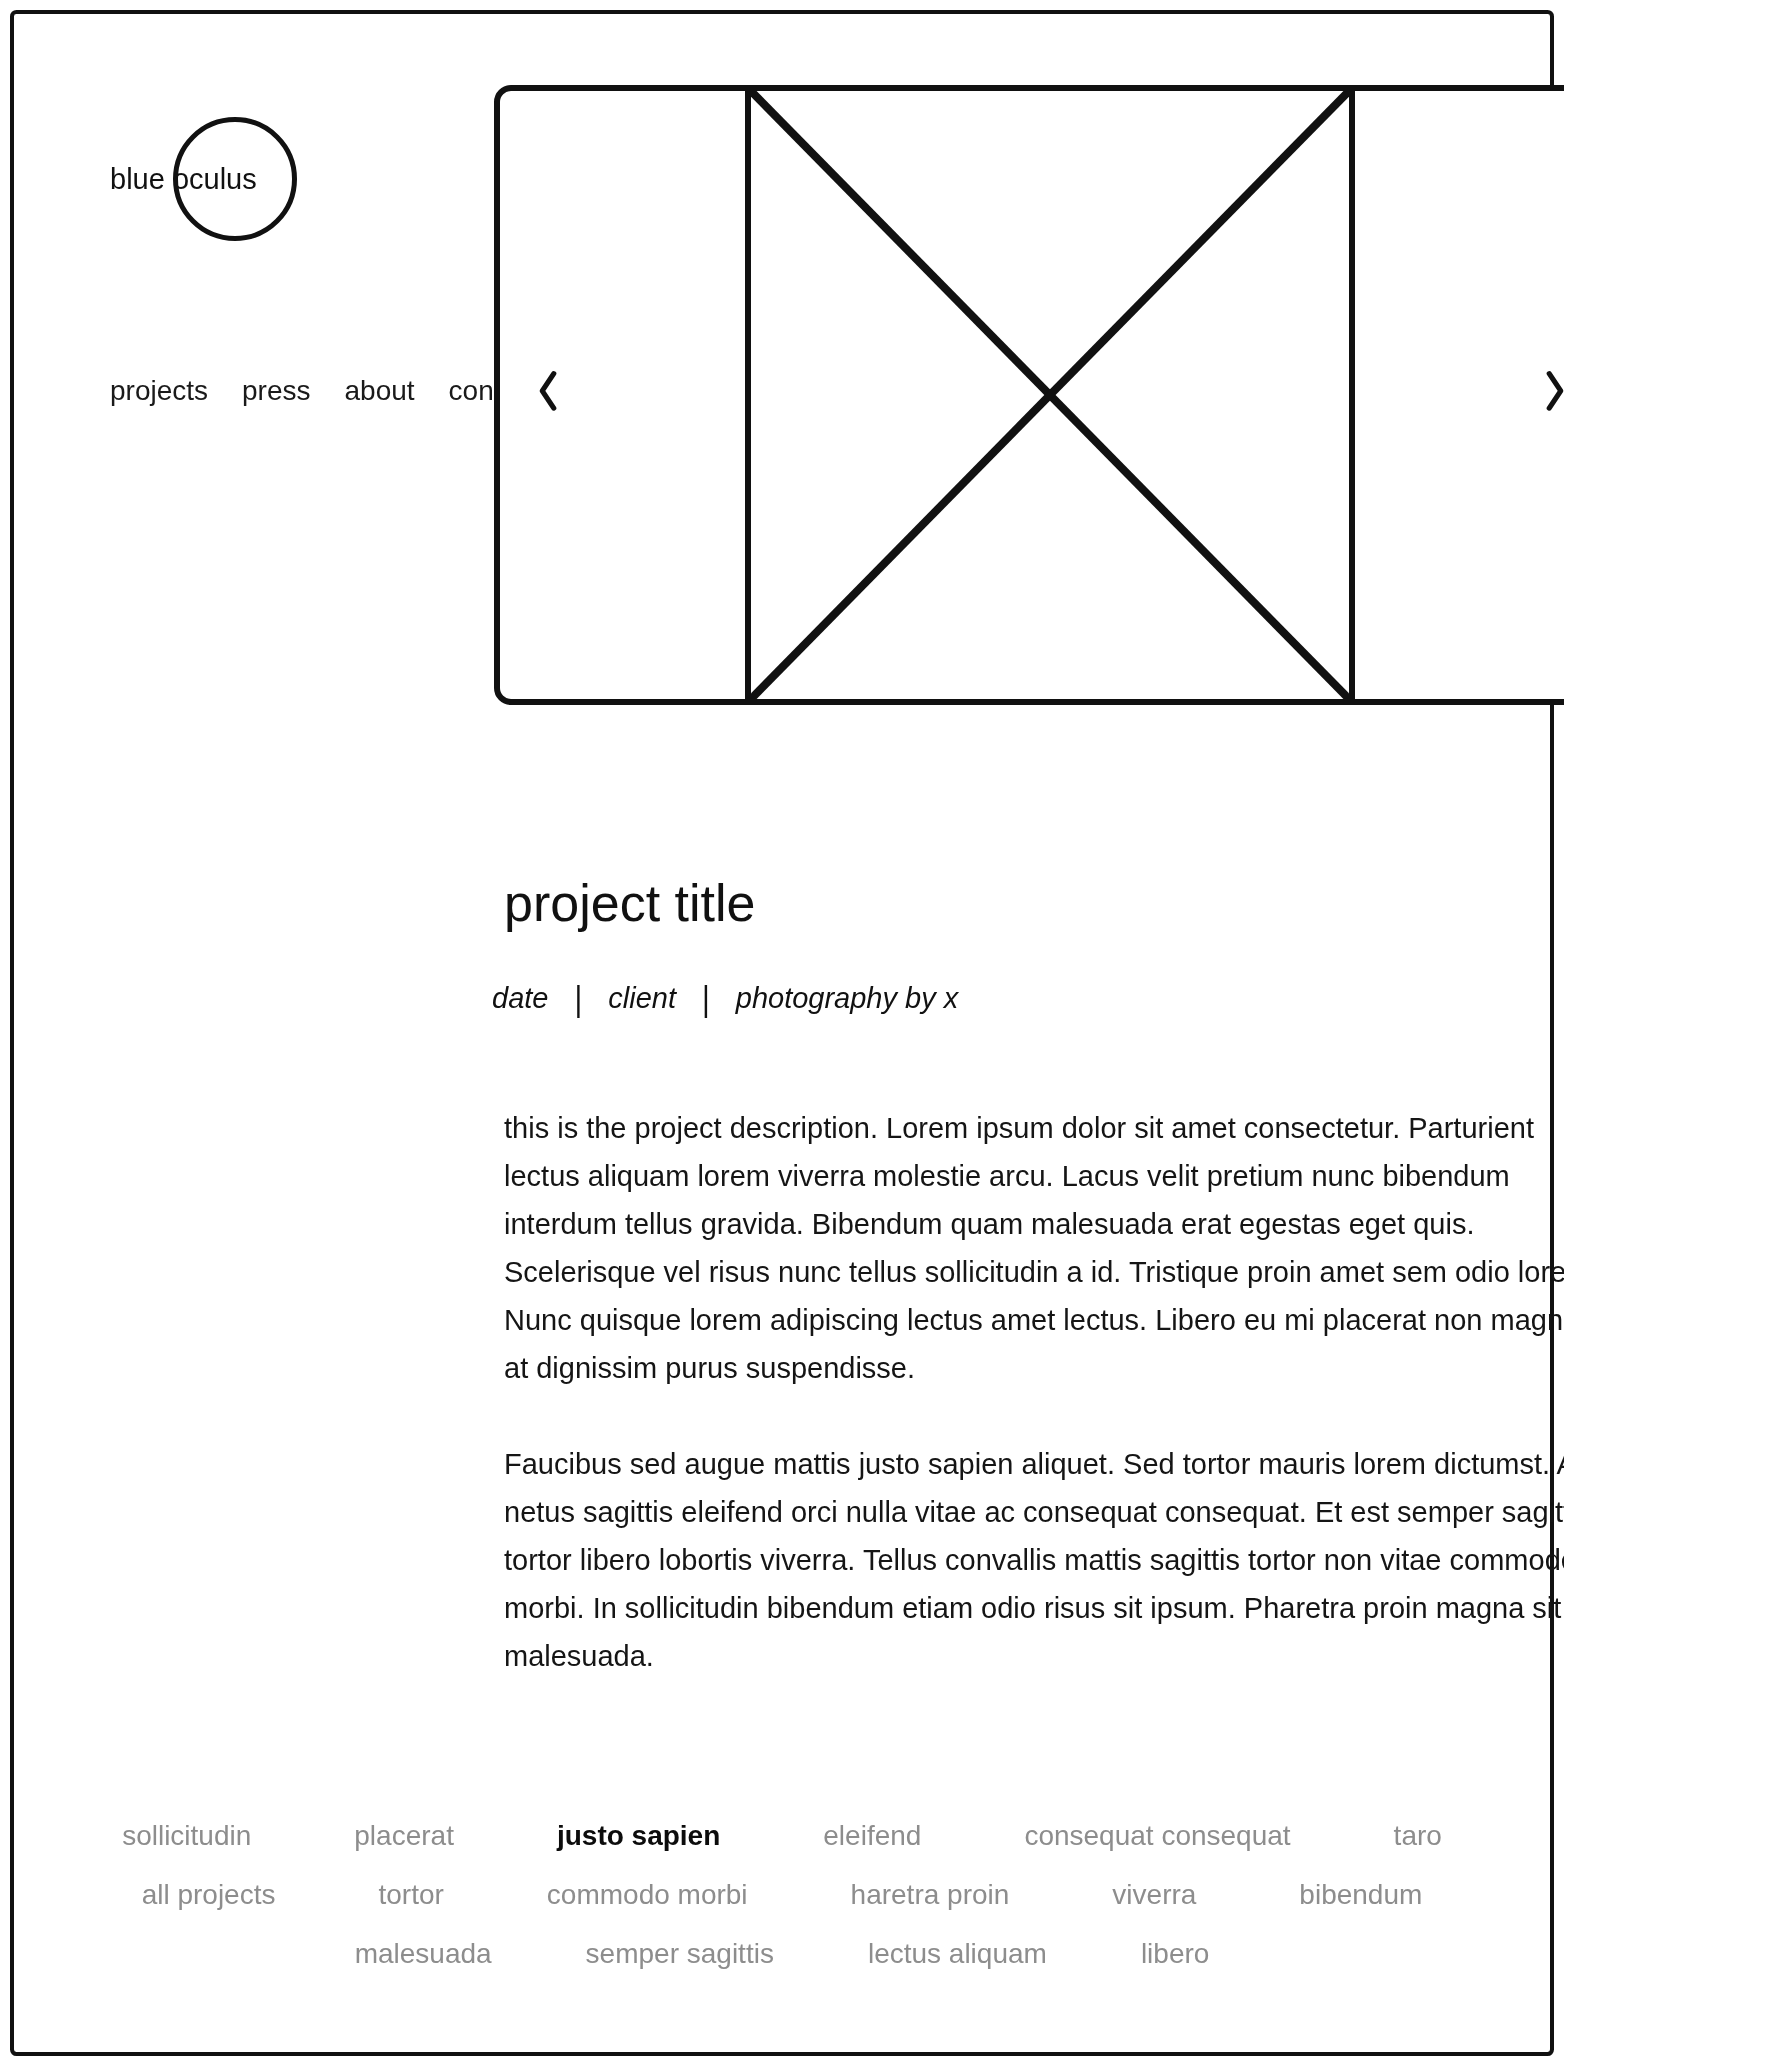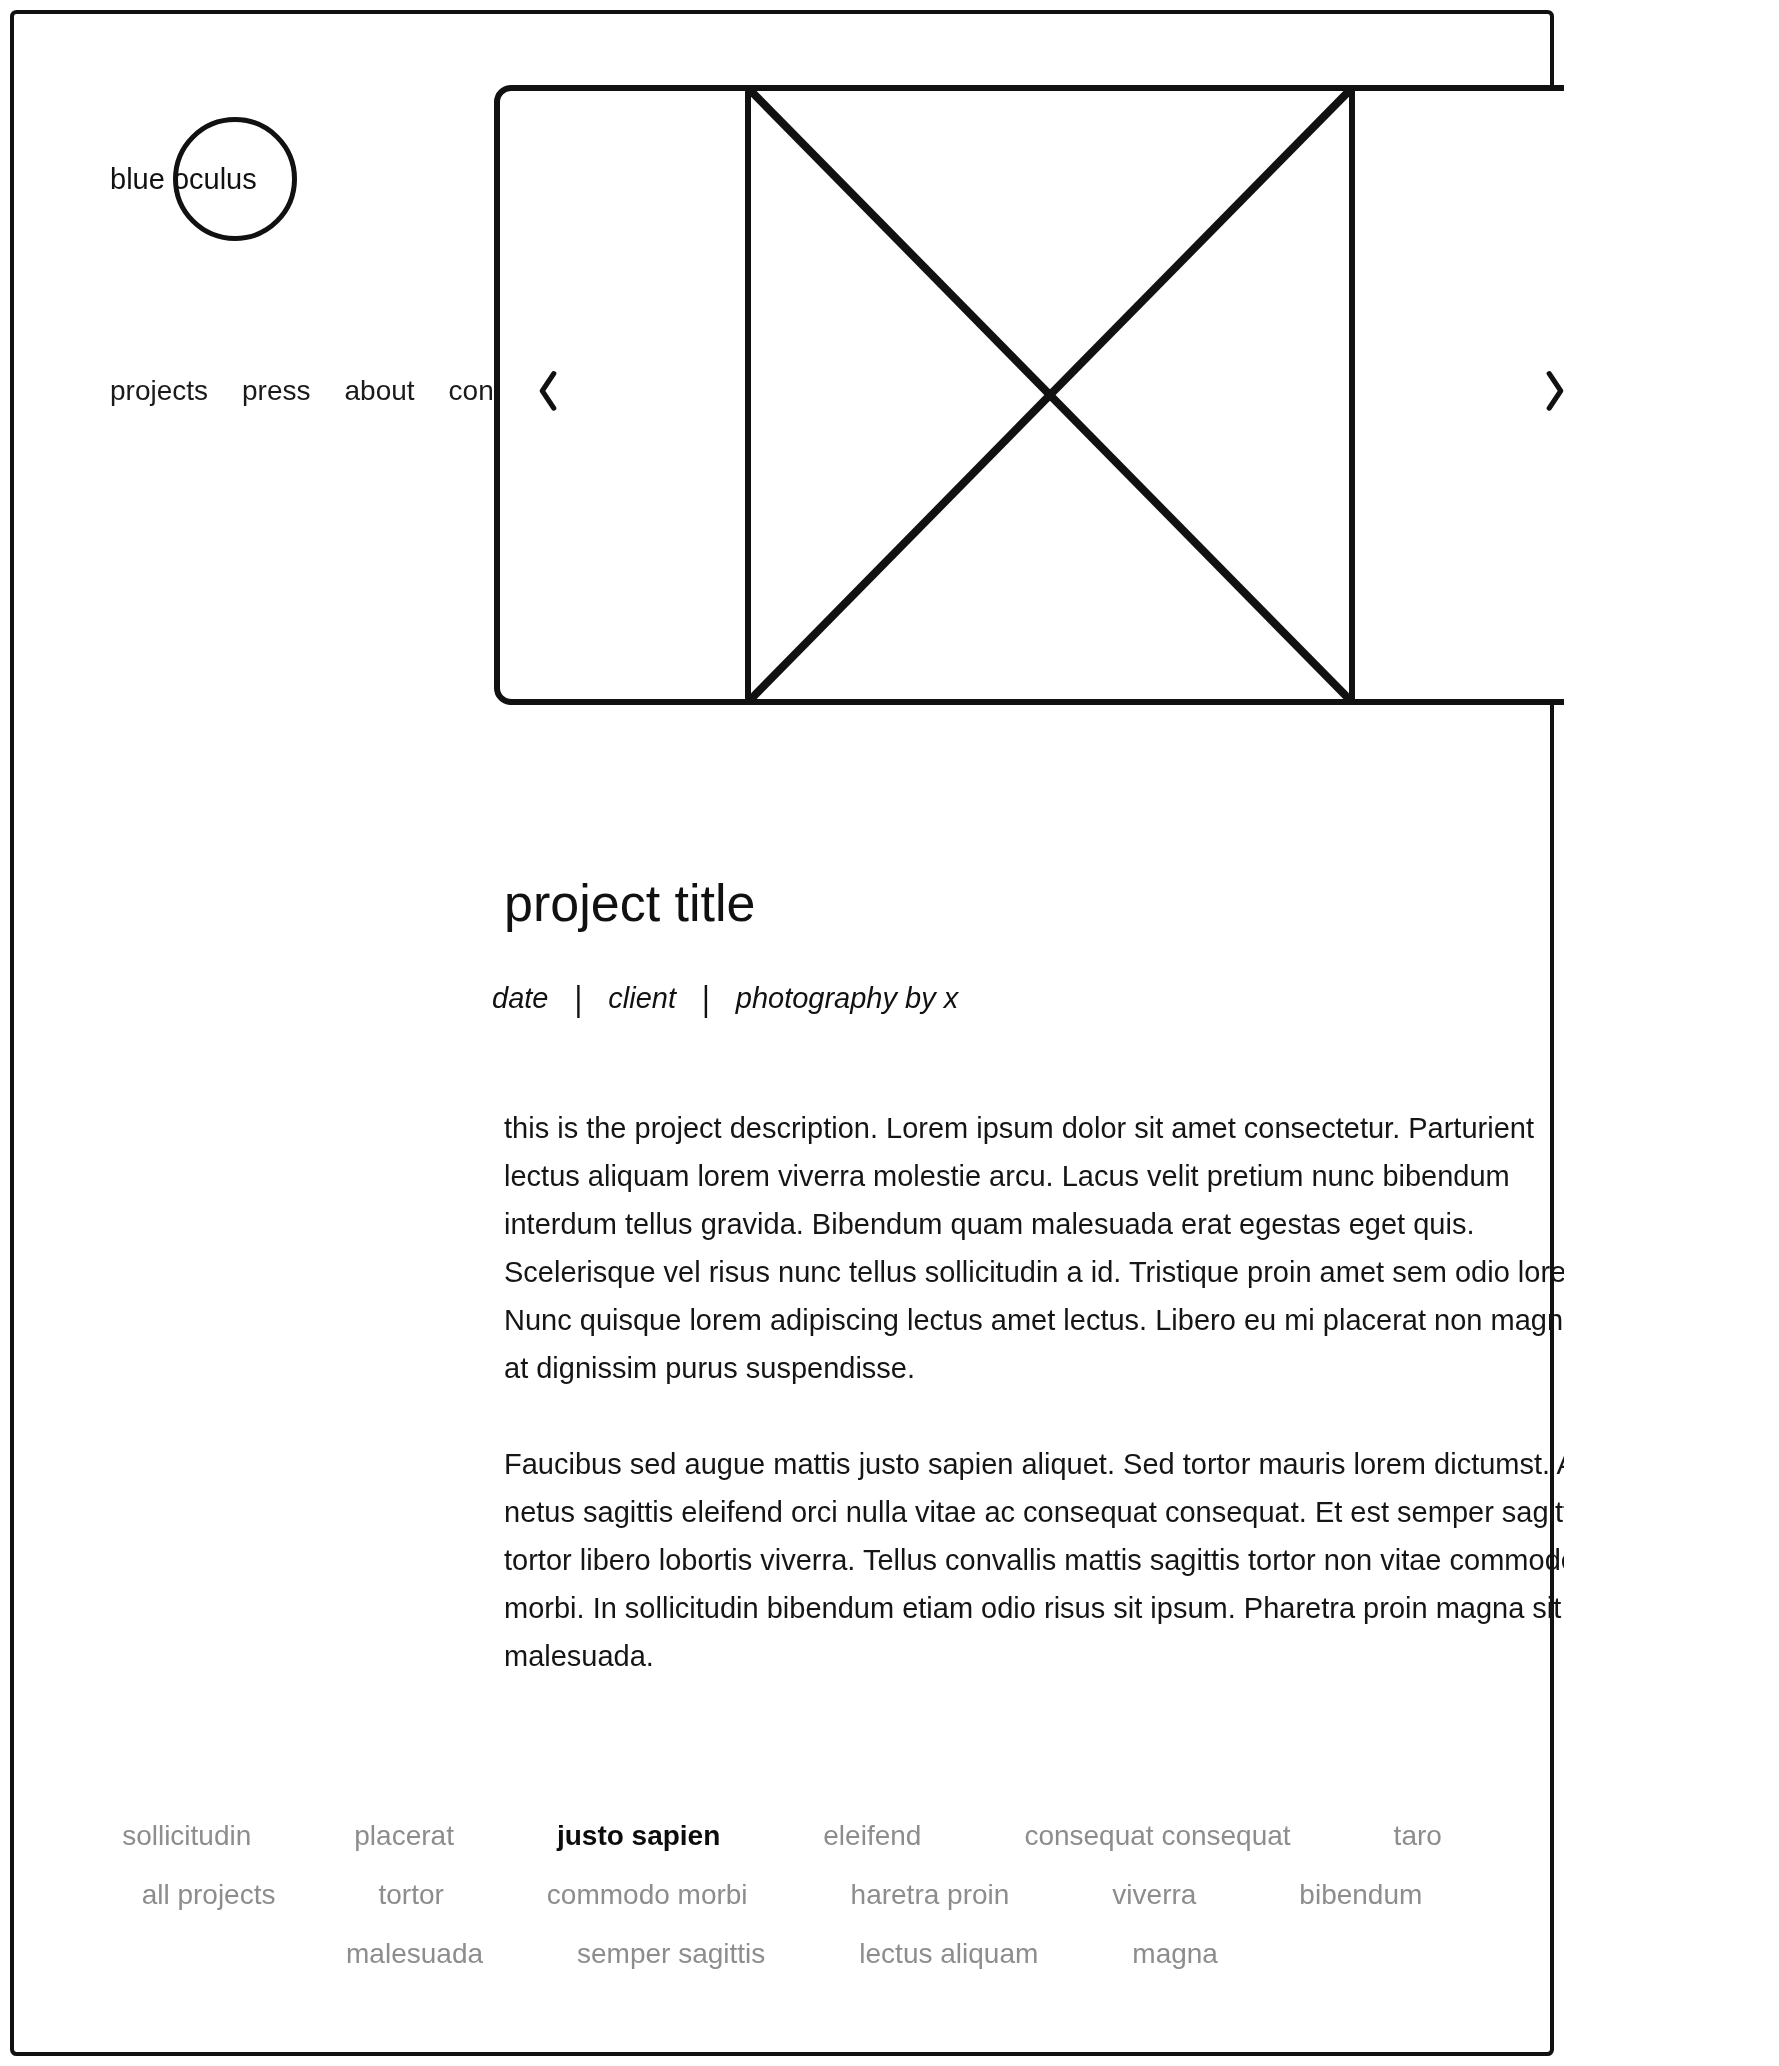--- a/index.html
+++ b/index.html
@@ -160,17 +160,17 @@
         <span class="tag">tortor</span>
         <span class="tag">commodo morbi</span>
         <span class="tag">haretra proin</span>
         <span class="tag">viverra</span>
         <span class="tag">bibendum</span>
       </div>
     <div class="tag-row" style="gap:94px;">
         <span class="tag">malesuada</span>
         <span class="tag">semper sagittis</span>
         <span class="tag">lectus aliquam</span>
-        <span class="tag">magna</span>
+        <span class="tag">libero</span>
       </div>
   </div>
 </div>
 
 
 </body></html>

